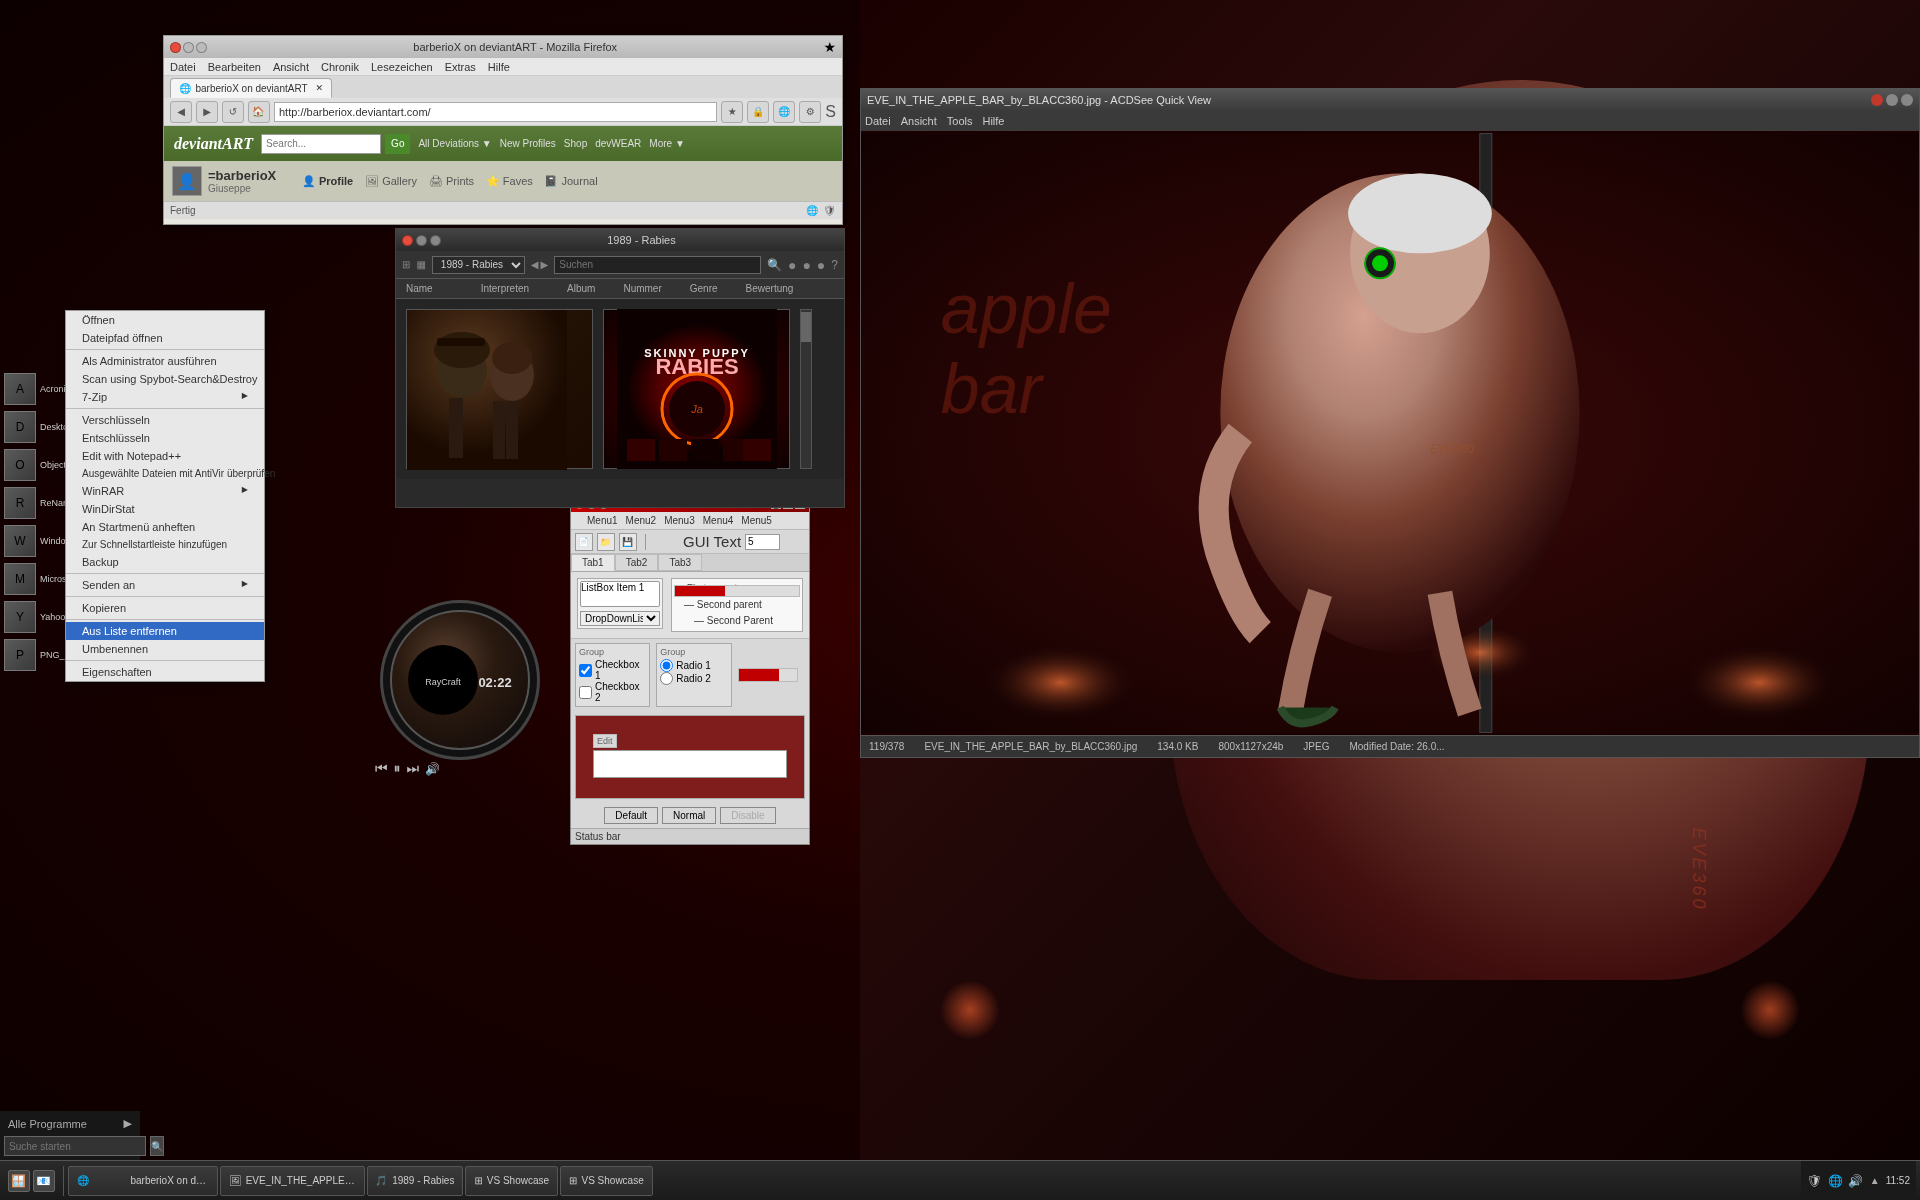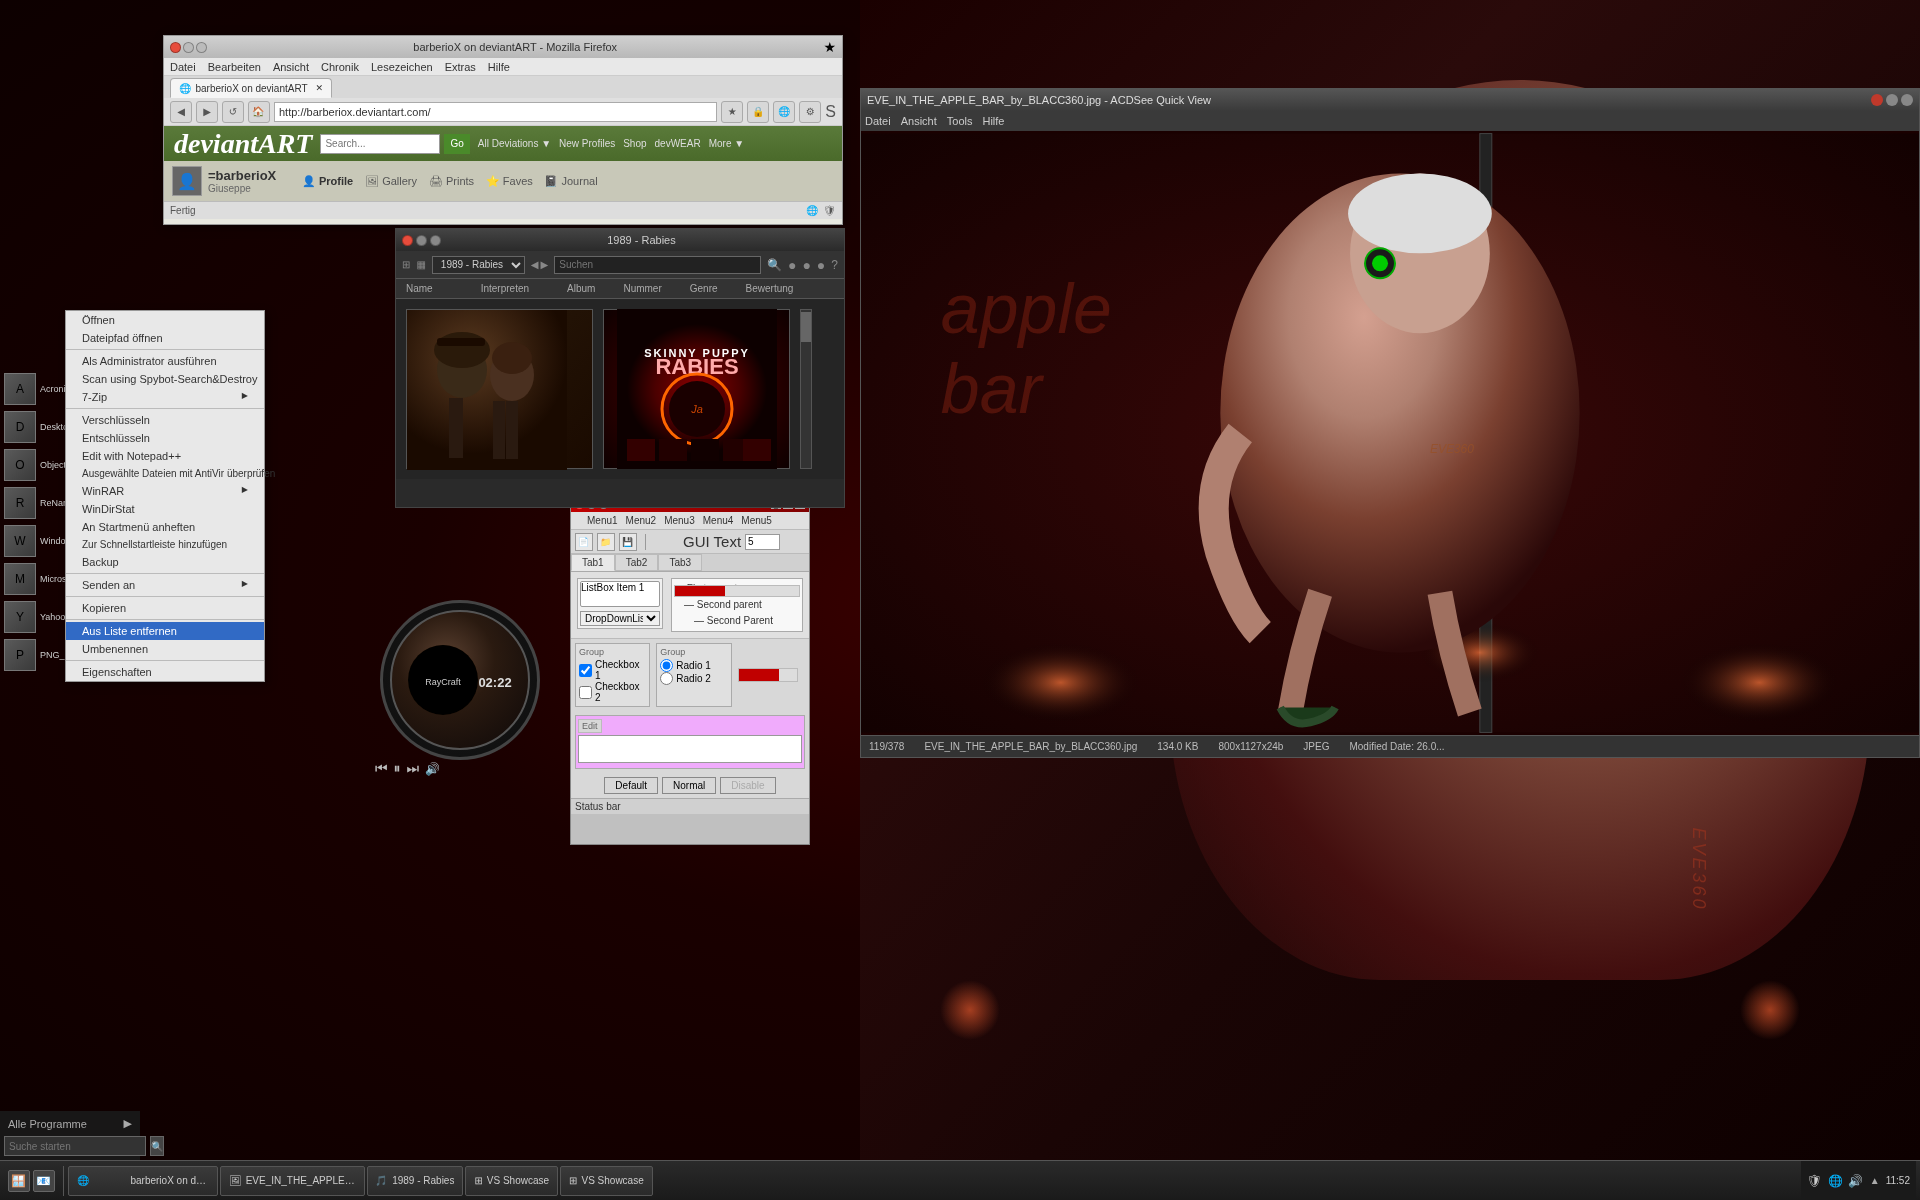--- a/index.html
+++ b/index.html
@@ -824,21 +824,21 @@
     <input class="url-bar" type="text" value="http://barberiox.deviantart.com/" style="">
     <button class="nav-btn">★</button>
     <button class="nav-btn">🔒</button>
     <button class="nav-btn">🌐</button>
     <button class="nav-btn">⚙</button>
     <span style="font-size:16px;color:#555;">S</span>
   </div>
 
   <div class="deviantart-content">
     <div class="da-header">
-      <span class="da-logo" style="font-family:Georgia,serif;font-size:28px;color:white;font-weight:bold;">deviantART</span>
+      <span class="da-logo" style="font-family:Georgia,serif;font-size:16px;color:white;font-weight:bold;">deviantART</span>
       <div style="display:flex;align-items:center;gap:4px;">
         <input class="da-search" type="text" placeholder="Search..." style="">
         <button class="da-search-btn">Go</button>
       </div>
       <div class="da-nav-links">
         <span class="da-nav-link">All Deviations ▼</span>
         <span class="da-nav-link">New Profiles</span>
         <span class="da-nav-link">Shop</span>
         <span class="da-nav-link">devWEAR</span>
         <span class="da-nav-link">More ▼</span>
@@ -1056,21 +1056,21 @@
     </div>
 
     <div style="flex:1;display:flex;align-items:center;">
       <div style="width:60px;height:14px;background:#ddd;border:1px solid #bbb;position:relative;">
         <div style="width:70%;height:100%;background:#c00000;"></div>
       </div>
     </div>
   </div>
 
   <div style="padding:4px;background:#d8d8d8;">
-    <div style="border:1px solid #aaa;background:#f0abfc;padding:2px;">
+    <div style="border:1px solid #aaa;background:#7f1d1d;padding:17px;">
       <div class="vs-edit-label" style="font-size:9px;color:#666;padding:1px 3px;border:1px solid #bbb;background:#d8d8d8;display:inline-block;margin-bottom:2px;">Edit</div>
       <textarea style="width: 100%; height: 28px; border: 1px solid rgb(153, 153, 153); font-size: 10px; background: white; resize: none;"></textarea>
     </div>
   </div>
 
   <div style="display:flex;justify-content:center;gap:4px;padding:4px;background:#d8d8d8;">
     <button class="vs-action-btn">Default</button>
     <button class="vs-action-btn">Normal</button>
     <button class="vs-action-btn" style="color:#aaa;">Disable</button>
   </div>

